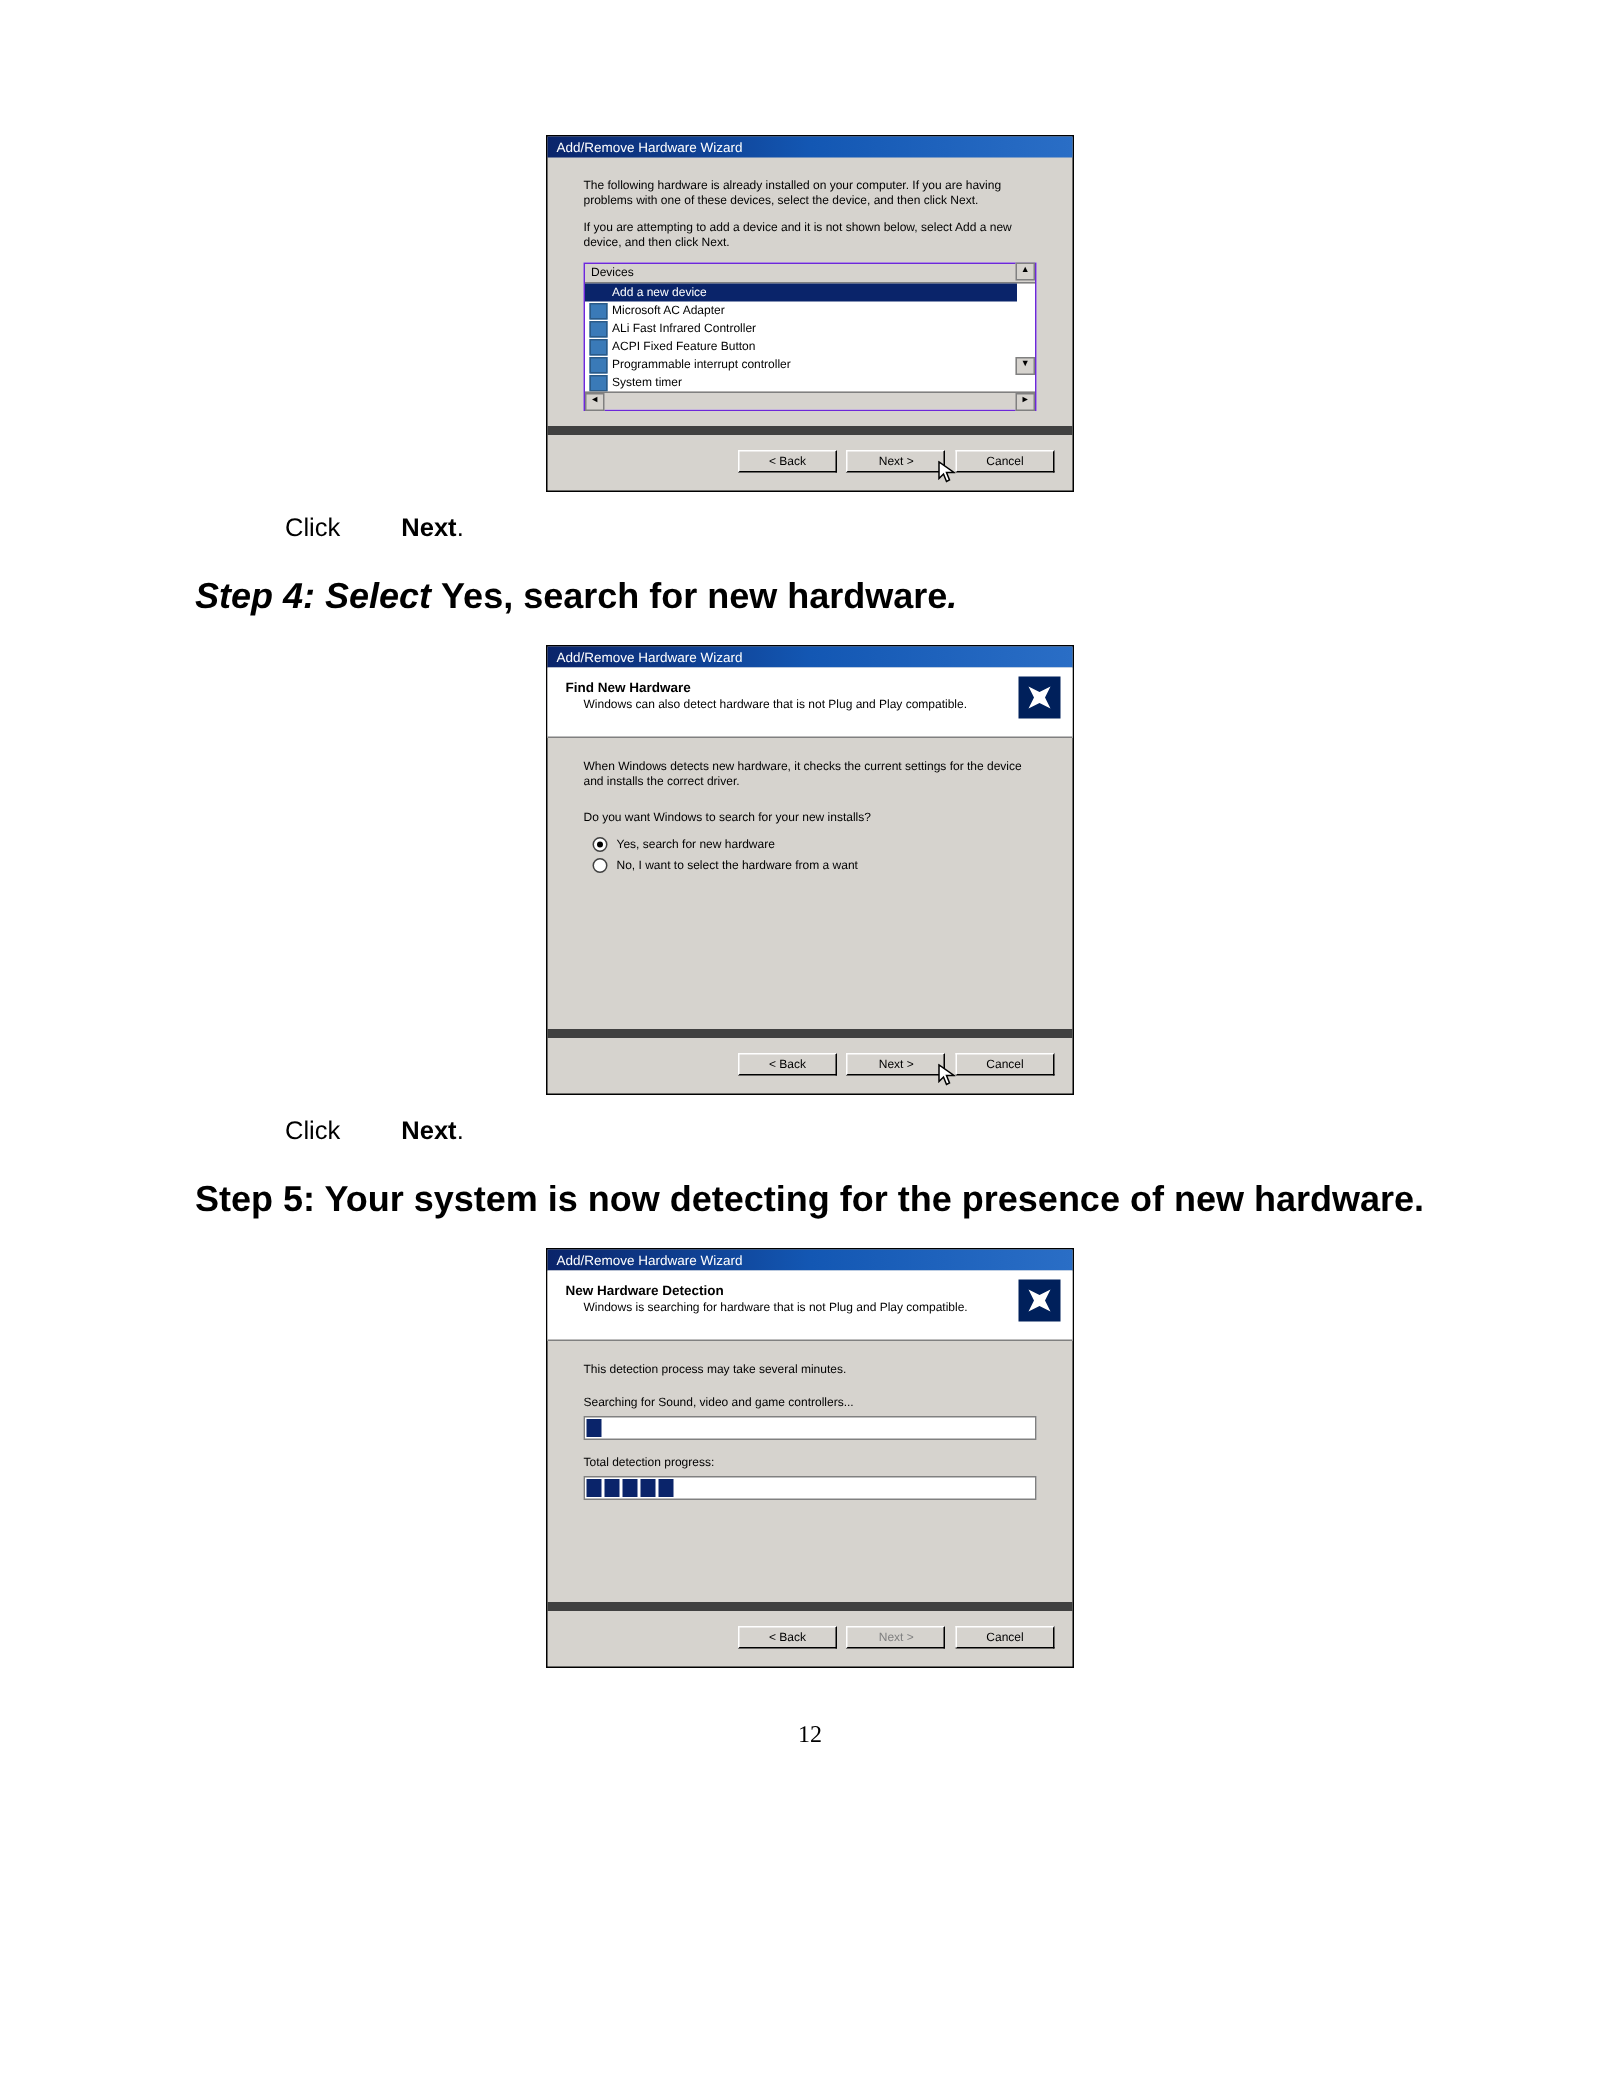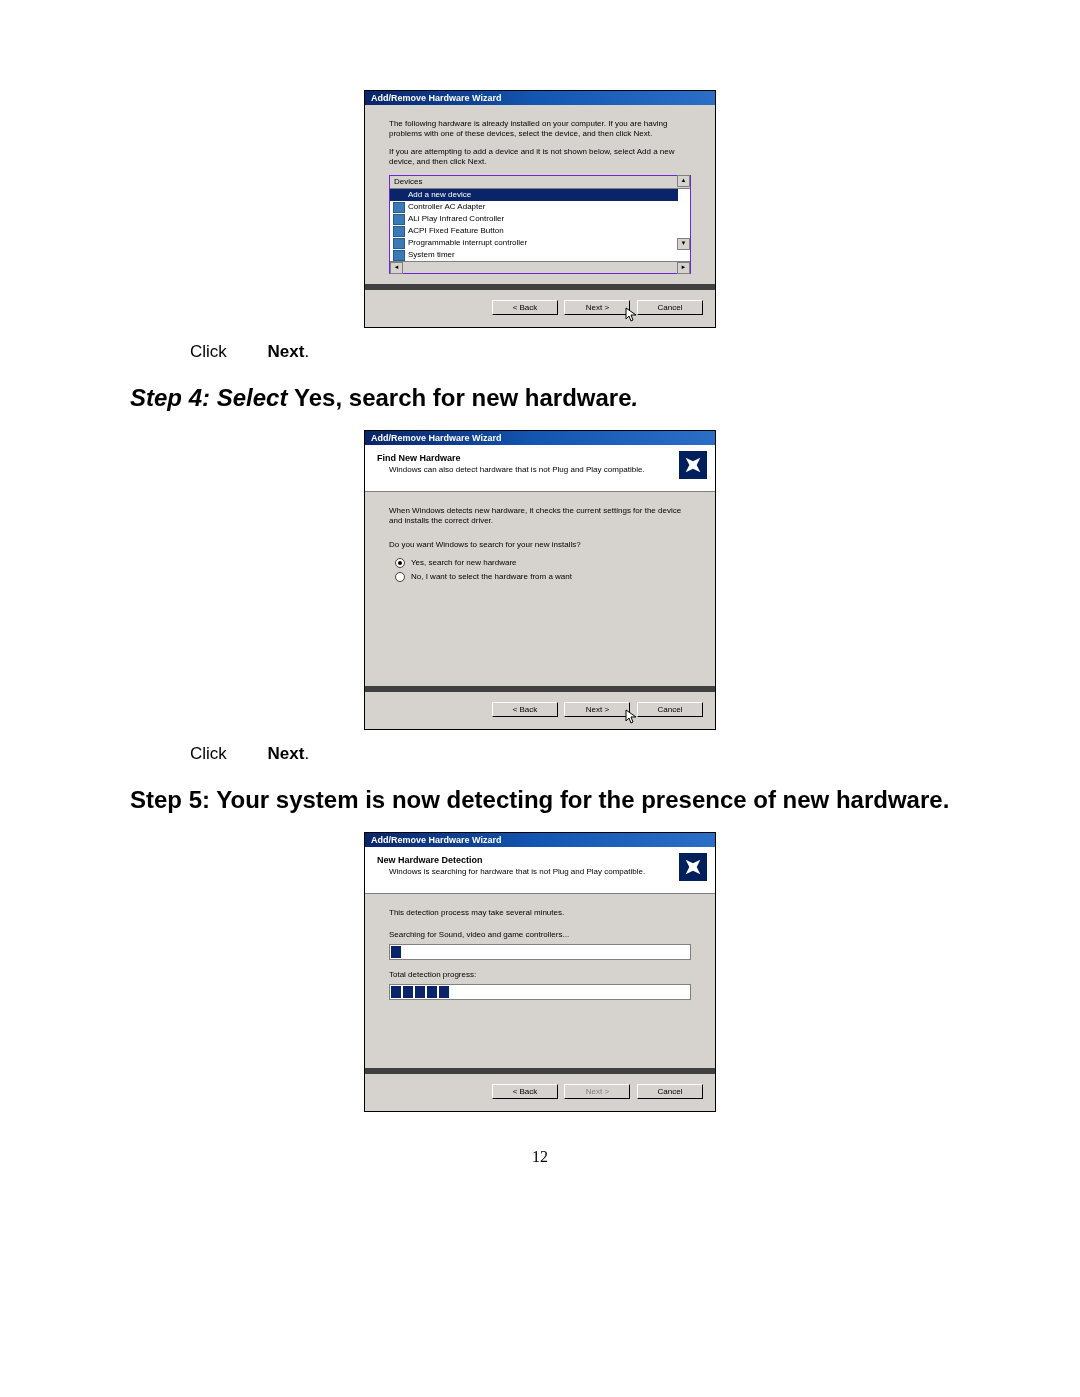--- a/index.html
+++ b/index.html
@@ -16,21 +16,21 @@
     width: 350px;
     margin: 0 auto 14px auto;
     background: #d6d3ce;
     border: 1px solid #000;
     font-size: 9px;
     color: #000;
   }
   .dialog .titlebar {
     background: linear-gradient(to right, #0a246a, #1357b3, #2a6ec6);
     color: #fff;
-    font-weight: bold;
+    font-weight: normal;
     font-size: 9px;
     padding: 2px 6px;
   }
   .dialog .header {
     background: #fff;
     padding: 8px 12px 10px 12px;
     border-bottom: 1px solid #808080;
     position: relative;
     min-height: 28px;
   }
@@ -232,22 +232,22 @@
     <div class="body">
       <p>The following hardware is already installed on your computer. If you are having problems with one of these devices, select the device, and then click Next.</p>
       <p>If you are attempting to add a device and it is not shown below, select Add a new device, and then click Next.</p>
       <div class="list-box">
         <div class="list-header">
           <span>Devices</span>
           <div class="scroll-up">▲</div>
         </div>
         <div class="list-items">
           <div class="item selected"><span>Add a new device</span></div>
-          <div class="item"><span class="ic"></span><span>Controller AC Adapter</span></div>
-          <div class="item"><span class="ic"></span><span>ALi Play Infrared Controller</span></div>
+          <div class="item"><span class="ic"></span><span>Microsoft AC Adapter</span></div>
+          <div class="item"><span class="ic"></span><span>ALi Fast Infrared Controller</span></div>
           <div class="item"><span class="ic"></span><span>ACPI Fixed Feature Button</span></div>
           <div class="item"><span class="ic"></span><span>Programmable interrupt controller</span></div>
           <div class="item"><span class="ic"></span><span>System timer</span></div>
           <div class="scroll-down">▼</div>
         </div>
         <div class="hscroll">
           <div class="ar l">◄</div>
           <div class="ar r">►</div>
         </div>
       </div>

